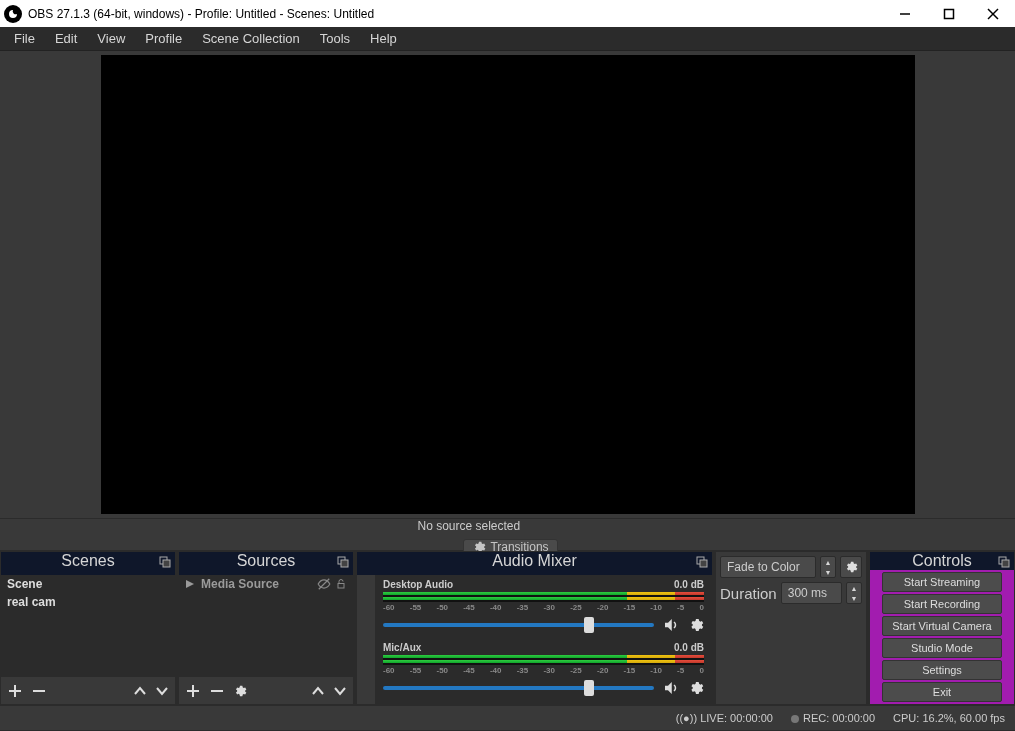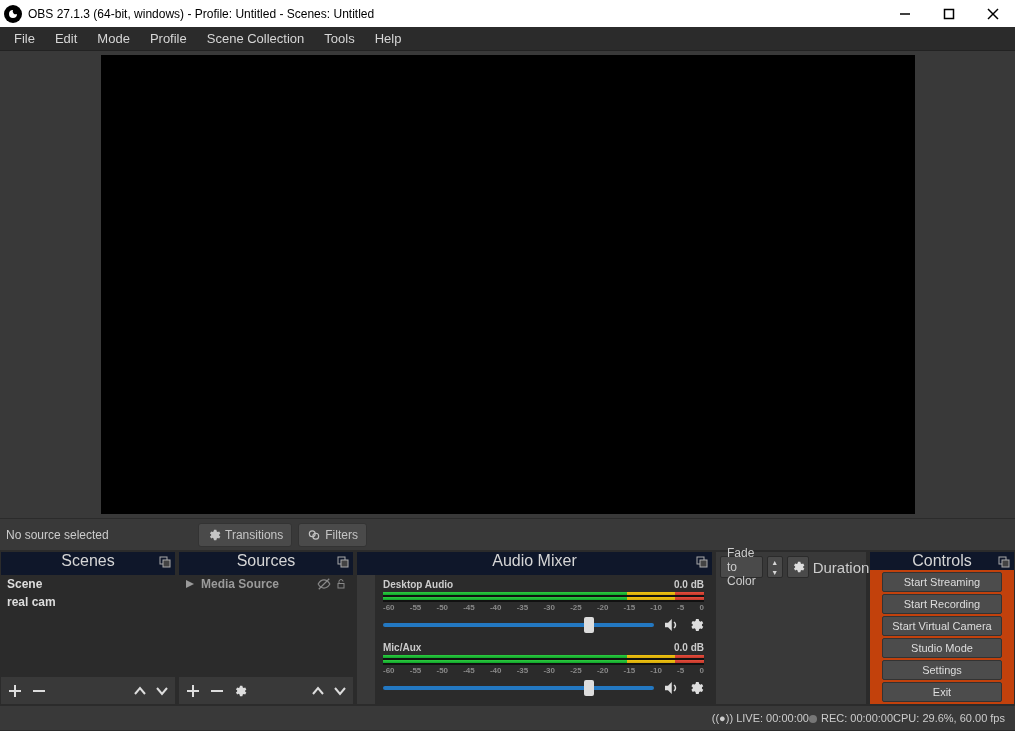--- a/index.html
+++ b/index.html
@@ -15,21 +15,21 @@
 
 
 .menubar { height: 24px; background: #2b2b2b; display: flex; align-items: center; padding: 0 4px; border-bottom: 1px solid #222; }
 .menubar span { padding: 20px 10px; cursor: pointer; font-size: 13px; }
 
 
 .preview-area { height: 467px; background: #393939; display: flex; align-items: center; justify-content: center; }
 .preview-canvas { width: 814px; height: 459px; background: #000; }
 
 
-.src-toolbar { height: 33px; background: #393939; display: flex; align-items: center; padding-left: 6px; gap: 6px; border-top: 1px solid #2b2b2b; border-bottom: 1px solid #2b2b2b;}
+.src-toolbar { height: 33px; background: #393939; display: flex; align-items: center; padding-left: 6px; gap: 6px; border-top: 1px solid #2b2b2b; border-bottom: 1px solid #2b2b2b; flex-direction: column;}
 .src-status { font-size: 12px; color: #ccc; width: 186px; }
 .src-btn { background: #4a4a4a; border: 1px solid #333; border-radius: 3px; height: 24px; padding: 0 8px; display: inline-flex; align-items: center; gap: 4px; color: #c5c5c5; cursor: pointer; }
 
 
 .panels { display: flex; height: 154px; gap: 2px; background: #2b2b2b; }
 .panel { background: #393939; display: flex; flex-direction: column; border: 1px solid #2b2b2b; }
 .panel-header { height: 23px; background: #0f172a; display: flex; align-items: flex-start; justify-content: center; position: relative; font-size: 16px; color: #d6d6d6; }
 .panel-pop { position: absolute; right: 4px; top: 4px; cursor: pointer; }
 .panel-body { flex: 1; overflow: hidden; background: #2b2b2b; font-weight: bold; }
 .panel-footer { height: 28px; background: #393939; border-top: 1px solid #2b2b2b; display: flex; align-items: center; padding: 0 6px; gap: 8px; }
@@ -47,33 +47,33 @@
 .meter-green { background: linear-gradient(#2ecc40,#11a52c); height: 50%; }
 .meter-yellow { background: linear-gradient(#f1c40f,#d4a90d); height: 50%; }
 .meter-red { background: linear-gradient(#e74c3c,#c0392b); height: 50%; }
 .meter-row { display: flex; height: 5px; width: 100%; }
 .ticks { font-size: 8px; color: #888; display: flex; justify-content: space-between; margin-bottom: 4px; }
 .slider-row { display: flex; align-items: center; gap: 8px; }
 .slider-track { height: 4px; background: #2378c2; border-radius: 2px; position: relative; flex: 1; }
 .slider-thumb { width: 10px; height: 16px; background: #ddd; border-radius: 2px; position: absolute; top: -6px; right: 0; }
 
 
-.trans-body { padding: 4px; background: #393939; display: flex; flex-direction: row; gap: 4px; }
+.trans-body { padding: 4px; background: #393939; display: flex; flex-direction: column; gap: 4px; }
 .trans-row { display: flex; align-items: center; gap: 4px; }
 .combo { flex: 1; background: #4a4a4a; border: 1px solid #2b2b2b; height: 22px; display: flex; align-items: center; padding: 0 6px; color: #ccc; border-radius: 2px; font-size: 12px;}
 .spin { width: 16px; height: 22px; background: #4a4a4a; border: 1px solid #2b2b2b; display: flex; flex-direction: column; border-radius: 2px;}
 .spin div { flex: 1; display: flex; align-items: center; justify-content: center; font-size: 7px; }
 .sq-btn { width: 22px; height: 22px; background: #4a4a4a; border: 1px solid #2b2b2b; display: flex; align-items: center; justify-content: center; border-radius: 2px; cursor: pointer;}
 
 
-.controls-body { padding: 2px 12px; display: flex; flex-direction: column; gap: 2px; background: #c2410c;}
+.controls-body { padding: 2px 12px; display: flex; flex-direction: column; gap: 2px; background: #a21caf;}
 .ctrl-btn { background: #4c4c4c; border: 1px solid #333; height: 20px; color: #ddd; font-size: 11px; border-radius: 2px; cursor: pointer; }
 
 
-.statusbar { height: 25px; background: #393939; display: flex; align-items: center; justify-content: flex-end; padding: 0 10px; font-size: 11px; color: #ccc; border-top: 1px solid #2b2b2b;}
+.statusbar { height: 25px; background: #393939; display: flex; align-items: center; justify-content: flex-end; padding: 0 10px; gap: 18px; font-size: 11px; color: #ccc; border-top: 1px solid #2b2b2b;}
 .statusbar .dot { display: inline-block; width: 8px; height: 8px; background: #777; border-radius: 50%; margin-right: 4px; vertical-align: middle;}
 svg { display: block; }
 .foot-icon { cursor: pointer; color: #ddd; }
 .foot-sep { flex: 1; }
 </style>
 </head>
 <body>
 
 <div class="titlebar">
   <span class="logo">
@@ -99,21 +99,21 @@
           <line x1="1" y1="1" x2="11" y2="11" stroke="#000" stroke-width="1.5"></line>
           <line x1="11" y1="1" x2="1" y2="11" stroke="#000" stroke-width="1.5"></line>
         </svg>
       </span>
   </div>
 </div>
 
 <div class="menubar">
   <span>File</span>
   <span>Edit</span>
-  <span>Mode</span>
+  <span>View</span>
   <span>Profile</span>
   <span>Scene Collection</span>
   <span>Tools</span>
   <span>Help</span>
 </div>
 
 <div class="preview-area">
   <div class="preview-canvas"></div>
 </div>
 
@@ -399,14 +399,14 @@
       <button class="ctrl-btn">Studio Mode</button>
       <button class="ctrl-btn">Settings</button>
       <button class="ctrl-btn">Exit</button>
     </div>
   </div>
 </div>
 
 <div class="statusbar">
   <span><span>((●))</span>&nbsp;<span>LIVE: 00:00:00</span></span>
   <span><span class="dot"></span><span>REC: 00:00:00</span></span>
-  <span>CPU: 29.6%, 60.00 fps</span>
+  <span>CPU: 16.2%, 60.00 fps</span>
 </div>
 
 </body></html>

